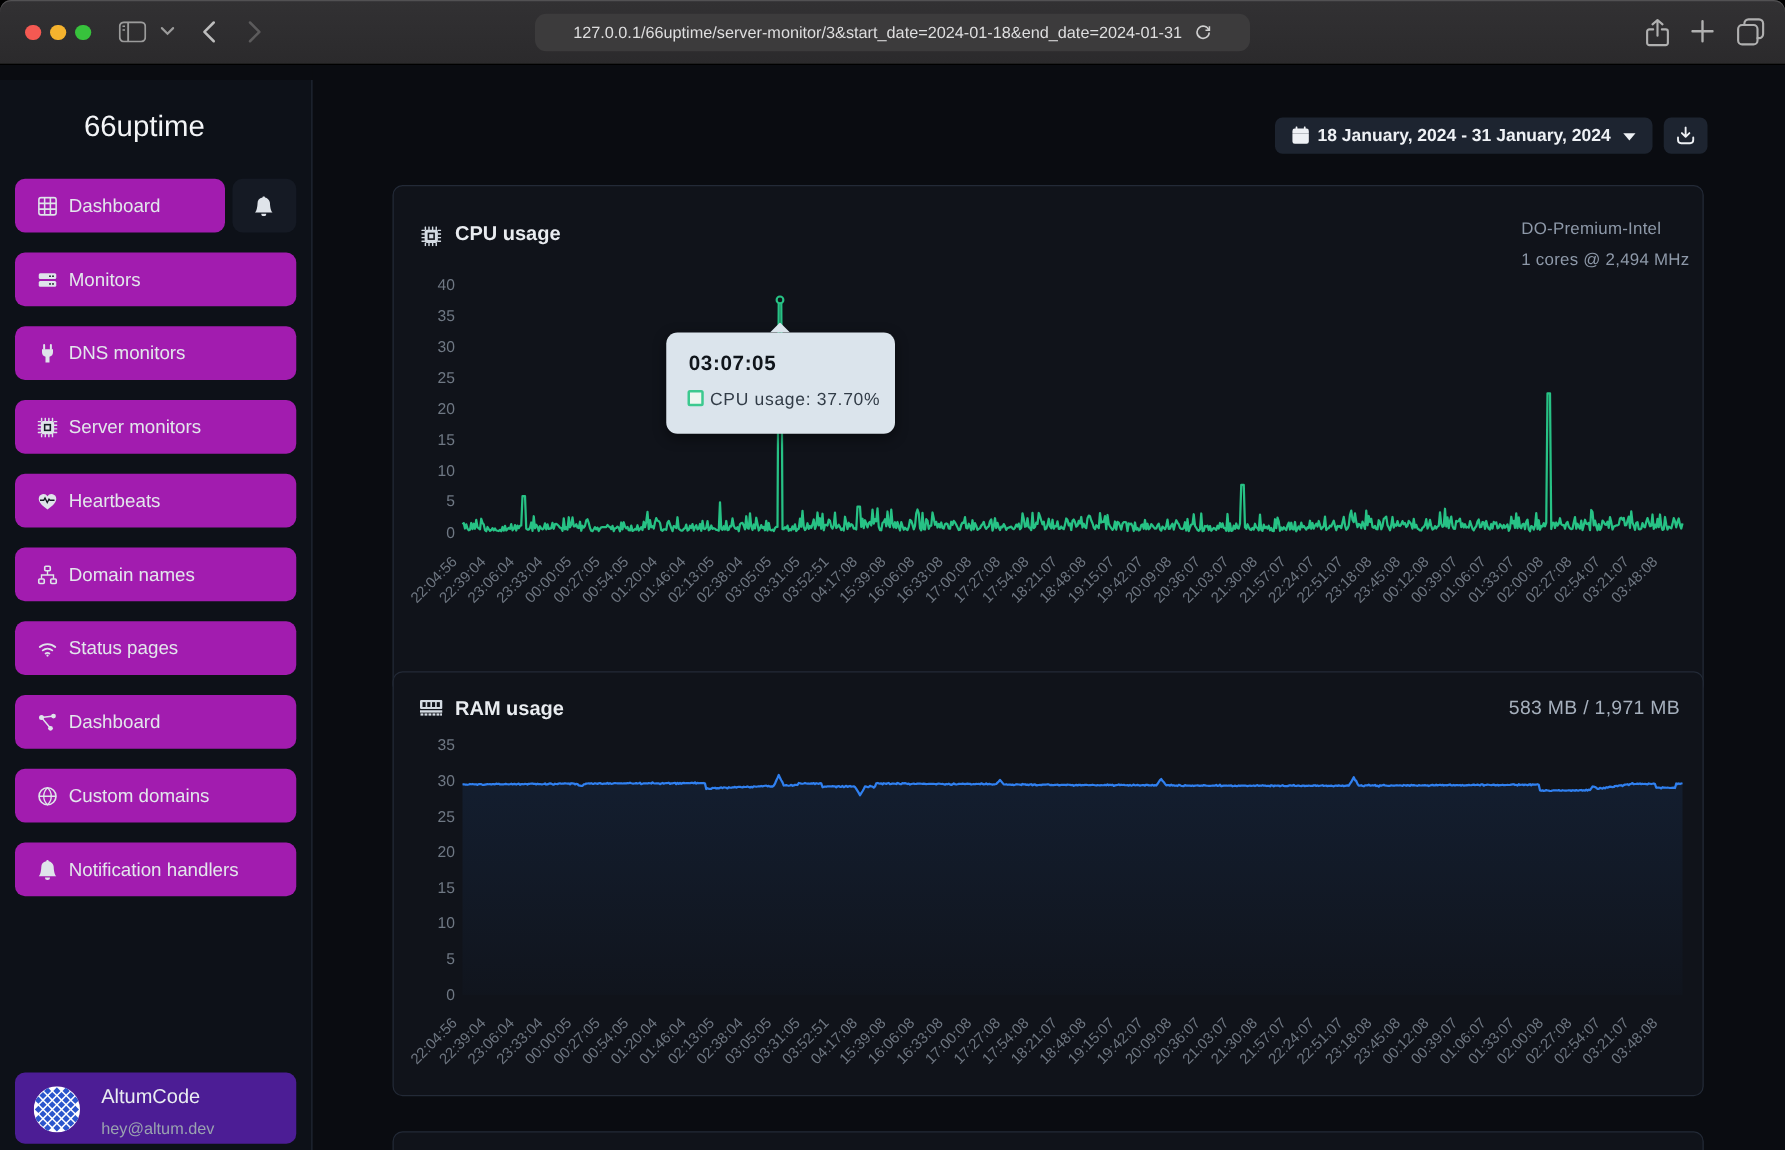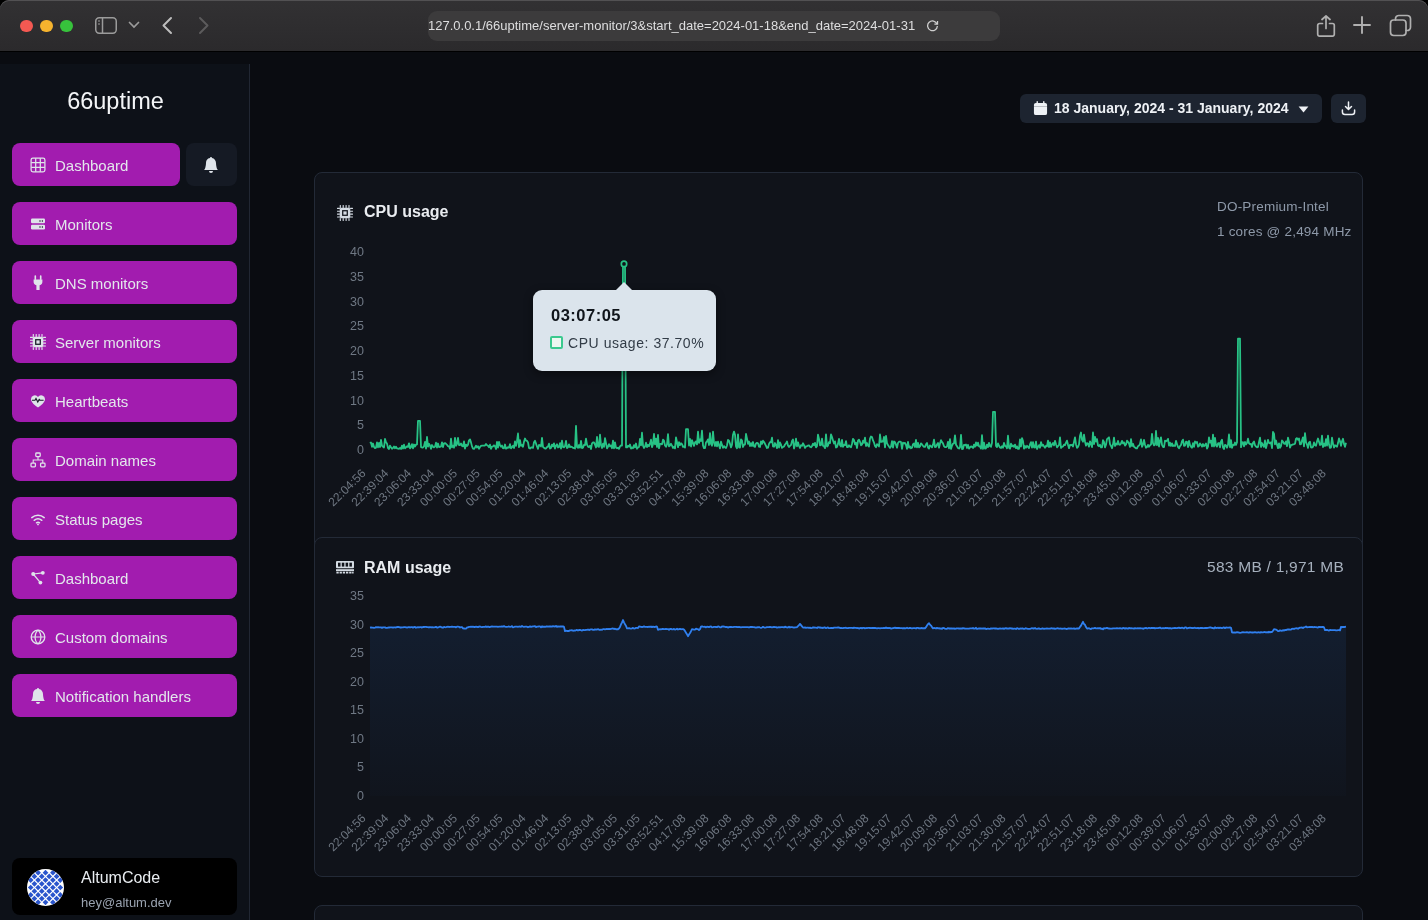--- a/index.html
+++ b/index.html
@@ -1,28 +1,28 @@
 <!DOCTYPE html>
 <html><head><meta charset="utf-8">
 <style>
 * { margin:0; padding:0; box-sizing:border-box; }
 html,body { width:1428px; height:920px; overflow:hidden; background:#000; font-family:"Liberation Sans", sans-serif; }
 #chrome { position:absolute; left:0; top:0; width:1428px; height:52px; background:linear-gradient(180deg,#323133 0%,#2b2a2c 100%); border-bottom:1px solid #000; border-radius:9px 9px 0 0; box-shadow:inset 0 1px 0 #525153; }
 .light { position:absolute; top:19.5px; width:12.5px; height:12.5px; border-radius:50%; }
-#urlbar { position:absolute; left:428px; top:11px; width:572px; height:30px; background:#3c3b3c; border-radius:9px; color:#dededf; font-size:13px; line-height:30px; text-align:left; }
+#urlbar { position:absolute; left:428px; top:11px; width:572px; height:30px; background:#3c3b3c; border-radius:9px; color:#dededf; font-size:13px; line-height:30px; text-align:center; }
 .cicon { position:absolute; top:0; }
 #app { position:absolute; left:0; top:52px; width:1428px; height:868px; background:#0a0c11; }
 #sidebar { position:absolute; left:0; top:12px; width:250px; height:868px; background:#0d1118; border-right:1px solid #212733; }
 #logo { position:absolute; left:0; top:24px; width:231px; text-align:center; color:#f3f5f7; font-size:23.5px; font-weight:500; }
 .mi { position:absolute; left:12px; width:225px; height:43px; background:#a21caf; border-radius:8px; color:#e3e7ec; font-size:15px; }
 .mi .lb { position:absolute; left:43px; top:50%; transform:translateY(-50%); white-space:nowrap; }
 .mi svg, .bellbtn svg { position:absolute; left:18px; top:50%; transform:translateY(-50%); }
 .bellbtn { position:absolute; left:186px; width:51px; height:43px; background:#151a24; border-radius:8px; }
 .bellbtn svg { left:17px; }
-#profile { position:absolute; left:12px; top:794px; width:225px; height:57px; background:#000000; border-radius:8px; }
+#profile { position:absolute; left:12px; top:794px; width:225px; height:57px; background:#4c1d95; border-radius:8px; }
 #main { position:absolute; left:250px; top:0; width:1178px; height:868px; background:#0a0c11;text-align:center; }
 .card { position:absolute; left:64px; width:1049px; background:#10131a; border:1px solid #232a37; border-radius:8px; }
 .ctitle { position:absolute; left:49px; color:#e9ecf0; font-size:16px; font-weight:700; }
 .chdr-ic { position:absolute; left:22.5px; }
 svg.chart { position:absolute; left:0; top:0; }
 text.yl { font-family:"Liberation Sans",sans-serif; font-size:12.5px; fill:#6f7884; }
 text.xl { font-family:"Liberation Sans",sans-serif; font-size:12px; fill:#6e7681; }
 #datebtn { position:absolute; left:770px; top:42px; width:302px; height:29px; background:#1d2430; border-radius:6px; color:#eef1f5; font-size:14px; font-weight:700; line-height:29px; }
 #dlbtn { position:absolute; left:1081px; top:42px; width:35px; height:29px; background:#1d2430; border-radius:6px; }
 #tooltip { position:absolute; left:218px; top:117px; width:183px; height:81px; background:#dbe4ec; border-radius:9px; box-shadow:0 3px 10px rgba(0,0,0,.45); }
@@ -77,21 +77,21 @@
           <path d="M.6.5h9.8L5.5 6.4z"></path>
         </svg>
       </div>
   <div id="dlbtn">
         <svg style="position:absolute;left:10px;top:7px;" width="15" height="15" viewBox="0 0 16 16" fill="none" stroke="#eef1f5" stroke-width="1.6" stroke-linecap="round">
           <path d="M8 1v7.5M4.8 5.8L8 9l3.2-3.2" stroke-linejoin="round"></path>
           <path d="M1.5 9.5v2.3c0 1.5 1 2.7 2.7 2.7h7.6c1.7 0 2.7-1.2 2.7-2.7V9.5"></path>
         </svg>
       </div>
 
-  <div class="card" id="cpucard" style="top:96px;height:408px;margin-top:24px;">
+  <div class="card" id="cpucard" style="top:96px;height:408px;">
     <span class="chdr-ic" style="top:31.5px;left:21.5px;"><svg width="16" height="16" viewBox="0 0 16 16">
             <g stroke="#d4dbe3" stroke-width="1.15" stroke-linecap="round">
               <path d="M3.3 0.5v2M3.3 13.5v2"></path>
               <path d="M6.2 0.5v2M6.2 13.5v2"></path>
               <path d="M9.1 0.5v2M9.1 13.5v2"></path>
               <path d="M12.0 0.5v2M12.0 13.5v2"></path>
               <path d="M0.5 3.3h2M13.5 3.3h2"></path>
               <path d="M0.5 6.2h2M13.5 6.2h2"></path>
               <path d="M0.5 9.1h2M13.5 9.1h2"></path>
               <path d="M0.5 12.0h2M13.5 12.0h2"></path>

